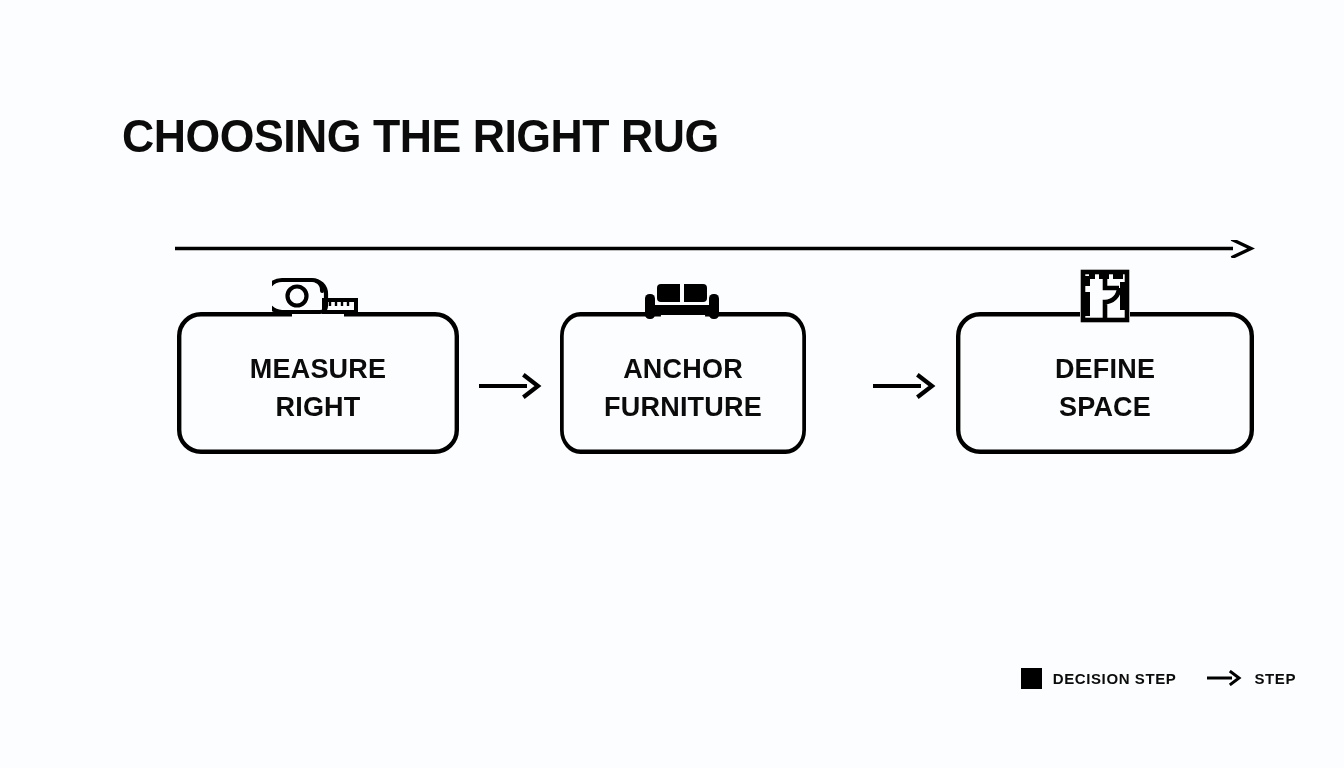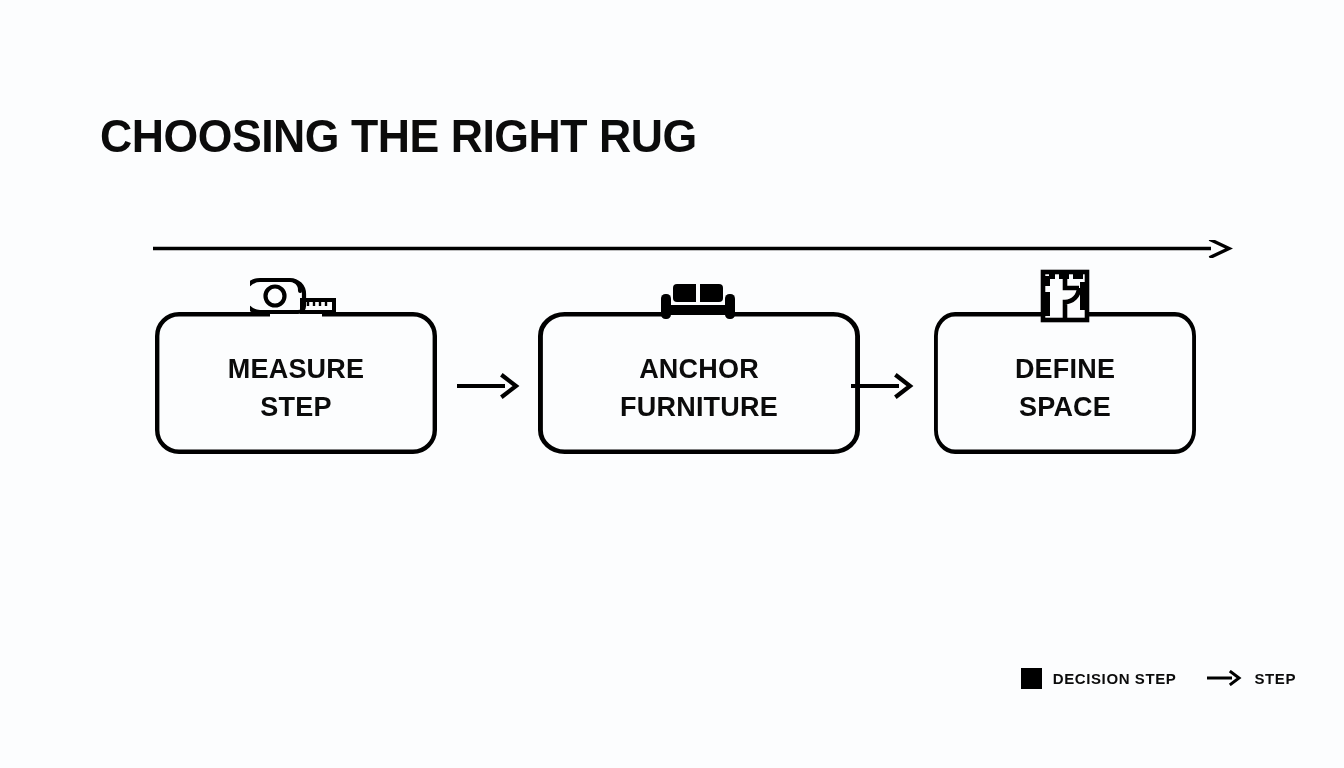--- a/index.html
+++ b/index.html
@@ -11,20 +11,21 @@
     height: 768px;
     background: #fcfdfe;
     font-family: "Liberation Sans", sans-serif;
     color: #000000;
     overflow: hidden;
     position: relative;
   }
   .canvas {
     position: absolute;
     inset: 0;
+    margin-left: 22px;
   }
 
   
   .title {
     position: absolute;
     left: 100px;
     top: 113px;
     font-size: 46px;
     font-weight: 700;
     letter-spacing: -0.5px;
@@ -51,22 +52,22 @@
     top: 312px;
     width: 1344px;
     height: 145px;
   }
   .step {
     position: absolute;
     top: 0;
     height: 142px;
   }
   .step-1 { left: 155px;  width: 282px; }
-  .step-2 { left: 538px;  width: 322px; }
-  .step-3 { left: 934px;  width: 262px; }
+  .step-2 { left: 538px;  width: 246px; }
+  .step-3 { left: 934px;  width: 298px; }
 
   .step-frame {
     position: absolute;
     inset: 0;
     overflow: visible;
   }
   .step-frame svg {
     display: block;
     width: 100%;
     height: 100%;
@@ -180,21 +181,21 @@
           <g stroke="#000" stroke-width="2.4">
             <line x1="58" y1="29.5" x2="58" y2="34"></line>
             <line x1="64" y1="29.5" x2="64" y2="34"></line>
             <line x1="70" y1="29.5" x2="70" y2="34"></line>
             <line x1="76" y1="29.5" x2="76" y2="34"></line>
           </g>
         </svg>
       </div>
 
       <div class="step-label">MEASURE
-STEP</div>
+RIGHT</div>
     </div>
 
     <div class="connector connector-1">
       <svg viewBox="0 0 64 28" preserveAspectRatio="none">
         <line x1="0" y1="14" x2="48" y2="14" stroke="#000" stroke-width="4.2"></line>
         <polyline points="46,4 59,14 46,24" fill="none" stroke="#000" stroke-width="4.2" stroke-linecap="square" stroke-linejoin="miter"></polyline>
       </svg>
     </div>
 
     <div class="step step-2">

